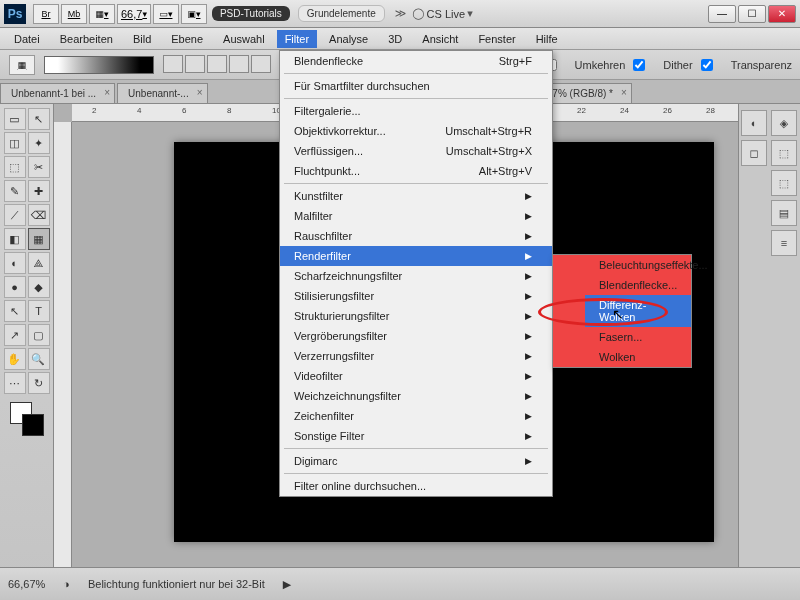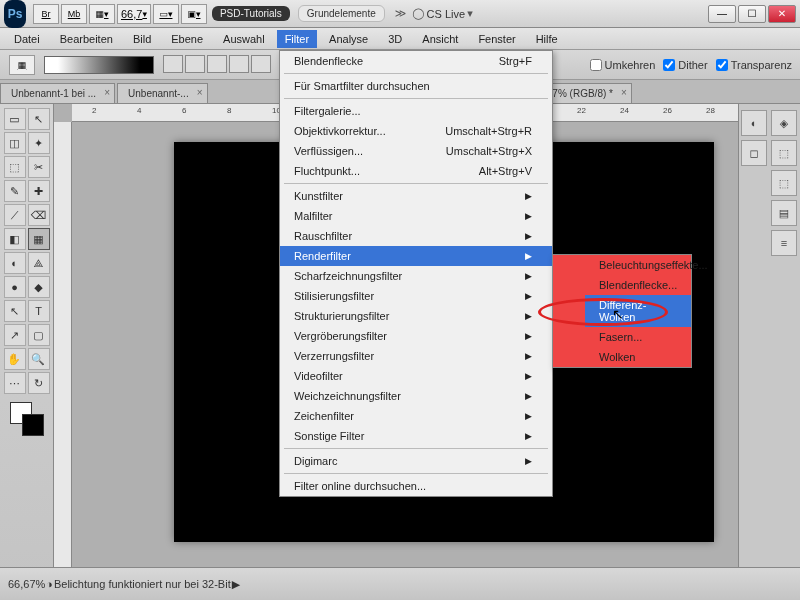--- a/index.html
+++ b/index.html
@@ -1,52 +1,52 @@
 <!DOCTYPE html>
 <html><head>
 <meta charset="utf-8">
 <style>
 * { margin:0; padding:0; box-sizing:border-box; font-family:Tahoma,Arial,sans-serif; font-size:11px; }
 body { background:#b4b4b4; width:800px; height:600px; overflow:hidden; position:relative; }
 .titlebar { height:28px; background:linear-gradient(#e8e8e8,#d0d0d0); display:flex; align-items:center; padding:0 4px; border-bottom:1px solid #888; }
-.ps-logo { width:22px; height:28px; background:#001c3a; color:#6fb0e6; font-weight:bold; display:flex; align-items:center; justify-content:center; font-size:12px; border-radius:8px; margin-right:6px;}
+.ps-logo { width:22px; height:20px; background:#001c3a; color:#6fb0e6; font-weight:bold; display:flex; align-items:center; justify-content:center; font-size:12px; border-radius:0; margin-right:6px;}
 .tb-btn { display:inline-flex; align-items:center; justify-content:center; min-width:26px; height:20px; border:1px solid #999; background:#eee; margin:0 1px; font-size:9px; padding:0 3px;text-decoration:underline;}
 .tag { background:#333; color:#eee; padding:2px 8px; border-radius:6px; margin:4px 4px; font-size:10px;}
 .tag.light { background:#e8e8e8; color:#333; border:1px solid #bbb;}
 .win-controls { margin-left:auto; display:flex; gap:2px;}
 .win-btn { width:28px; height:18px; border:1px solid #888; background:linear-gradient(#f8f8f8,#ddd); display:flex; align-items:center; justify-content:center; font-size:10px; border-radius:2px;}
 .win-btn.close { background:linear-gradient(#e67,#c23); color:#fff;}
 .menubar { height:22px; background:linear-gradient(#e6e6e6,#d4d4d4); display:flex; align-items:center; padding:0 6px; border-bottom:1px solid #999; gap:4px;}
 .menu-item { padding:3px 8px; color:#222; cursor:default;}
 .menu-item.active { background:#3874d6; color:#fff;}
 .optbar { height:30px; background:linear-gradient(#d8d8d8,#c8c8c8); border-bottom:1px solid #999; display:flex; align-items:center; padding:0 8px; gap:8px;}
 .grad-swatch { width:110px; height:18px; background:linear-gradient(90deg,#fff 0%,#fff 12%,#000 88%,#000); border:1px solid #666;}
 .opt-icons span { display:inline-block; width:20px; height:18px; border:1px solid #888; background:#ddd; margin:0 1px;}
-.chk { display:flex; align-items:flex-end; gap:3px; color:#333;}
+.chk { display:flex; align-items:flex-end; gap:18px; color:#333;}
 .chk input { width:12px; height:12px;}
 .tabbar { height:24px; background:#bababa; display:flex; align-items:flex-end; border-bottom:1px solid #888;}
 .doc-tab { background:#ccc; border:1px solid #888; border-bottom:none; padding:4px 18px 4px 10px; margin-right:2px; color:#333; position:relative; font-size:10px;}
 .doc-tab .x { position:absolute; right:4px; top:3px; font-size:10px; color:#666;}
 .workspace { position:absolute; top:104px; left:0; right:0; bottom:22px; display:flex;}
 .toolbar { width:54px; background:linear-gradient(#d4d4d4,#c4c4c4); border-right:1px solid #888; display:flex; flex-direction:column; align-items:center; padding:4px 2px;}
 .tool-grid { display:grid; grid-template-columns:22px 22px; gap:2px;}
 .tool { width:22px; height:22px; border:1px solid #aaa; background:#ddd; display:flex; align-items:center; justify-content:center; font-size:11px; color:#333;}
 .tool.sel { background:#bbb; border-color:#555;}
 .swatches { margin-top:8px; position:relative; width:34px; height:34px;}
 .sw-fg { position:absolute; width:22px; height:22px; background:#fff; border:1px solid #333; top:0; left:0;}
 .sw-bg { position:absolute; width:22px; height:22px; background:#000; border:1px solid #333; bottom:0; right:0;}
 .canvas-area { flex:1; background:#b0b0b0; position:relative; overflow:hidden;}
 .ruler-h { position:absolute; top:0; left:18px; right:0; height:18px; background:#e8e8e8; border-bottom:1px solid #888;}
 .ruler-v { position:absolute; top:18px; left:0; width:18px; bottom:0; background:#e8e8e8; border-right:1px solid #888;}
 .ruler-h .tick { position:absolute; top:2px; font-size:8px; color:#444;}
 .canvas { position:absolute; top:38px; left:120px; width:540px; height:400px; background:#000; box-shadow:0 0 8px rgba(0,0,0,.4);}
 .panels { width:62px; background:#c8c8c8; border-left:1px solid #888; display:flex; padding:6px 2px; gap:4px;}
 .panel-col { display:flex; flex-direction:column; gap:4px; width:26px;}
 .panel-ic { width:26px; height:26px; border:1px solid #999; background:#ddd; display:flex; align-items:center; justify-content:center; font-size:11px; color:#444;}
-.status { position:absolute; bottom:0; left:0; right:0; height:22px; background:linear-gradient(#d8d8d8,#c4c4c4); border-top:1px solid #888; display:flex; align-items:center; padding:16px 8px; gap:1px; font-size:10px; color:#333;}
+.status { position:absolute; bottom:0; left:0; right:0; height:22px; background:linear-gradient(#d8d8d8,#c4c4c4); border-top:1px solid #888; display:flex; align-items:center; padding:16px 8px; gap:18px; font-size:10px; color:#333;}
 .dropdown { position:absolute; top:50px; left:279px; width:274px; background:#f0f0f0; border:1px solid #888; box-shadow:2px 2px 6px rgba(0,0,0,.3); z-index:100;}
 .dd-item { padding:4px 20px 4px 14px; color:#222; display:flex; justify-content:space-between; align-items:center; position:relative;}
 .dd-item.hi { background:#3874d6; color:#fff;}
 .dd-sep { height:1px; background:#bbb; margin:2px 4px;}
 .dd-arrow { font-size:9px;}
 .submenu { position:absolute; top:254px; left:552px; width:140px; background:#ef4444; border:1px solid #888; box-shadow:2px 2px 6px rgba(0,0,0,.3); z-index:101;padding-left:32px;}
 .red-circle { position:absolute; top:298px; left:538px; width:130px; height:28px; border:3px solid #d22; border-radius:50%; z-index:102; pointer-events:none;}
 .cursor { position:absolute; top:306px; left:612px; z-index:103; font-size:14px; color:#000; pointer-events:none;}
 </style>
 </head>

